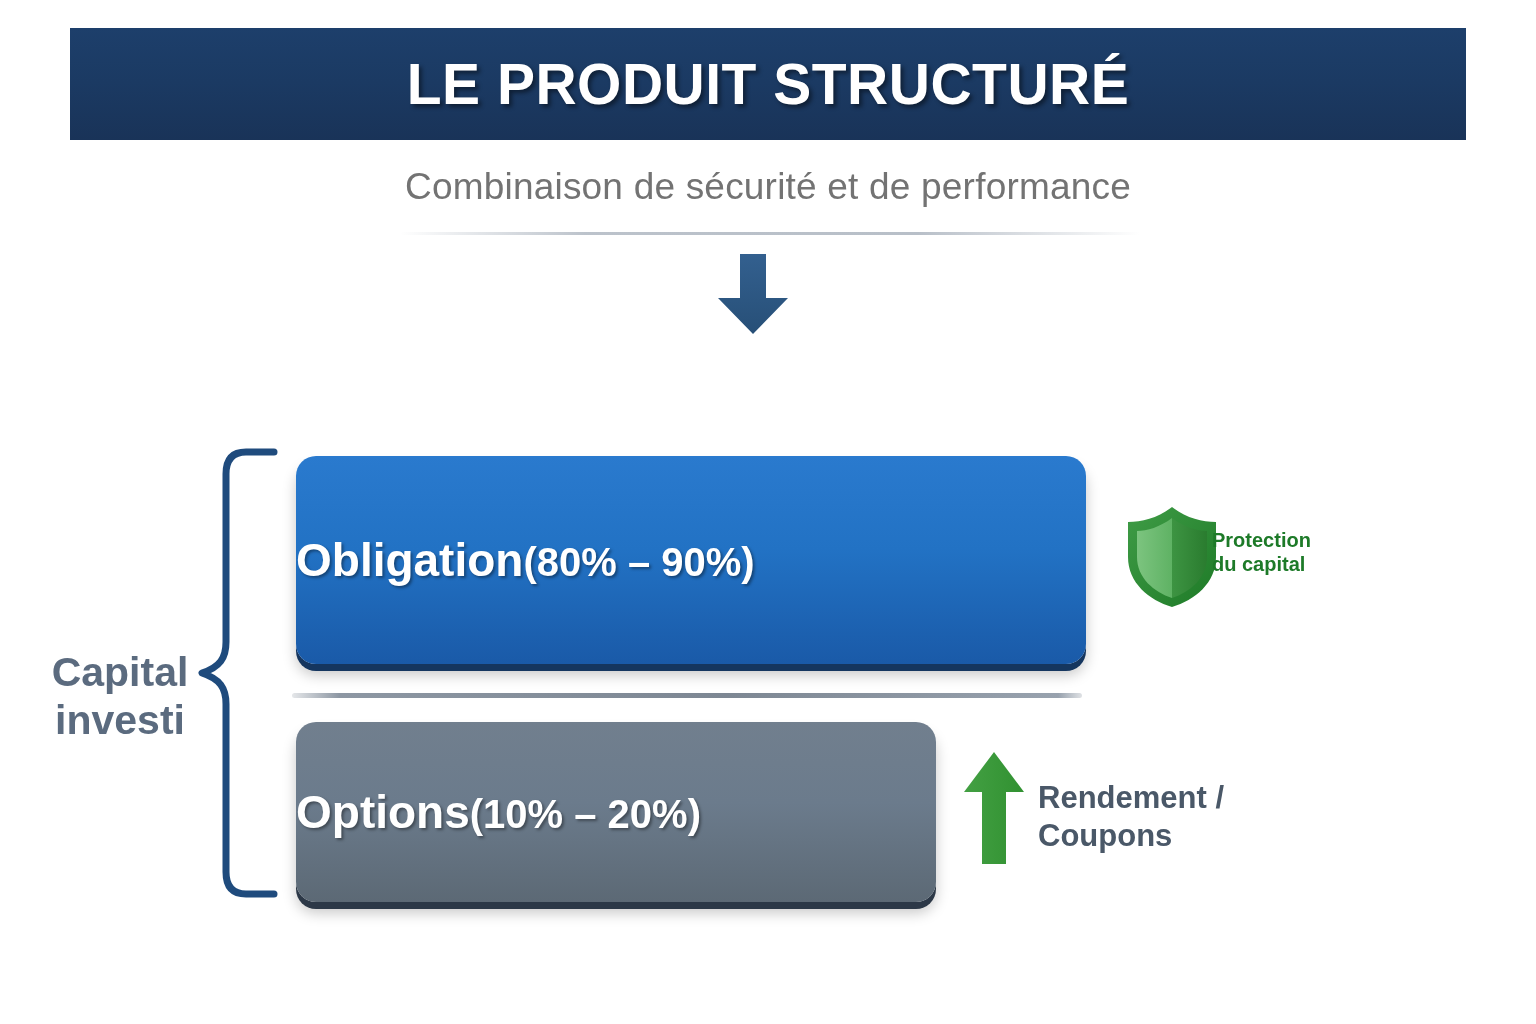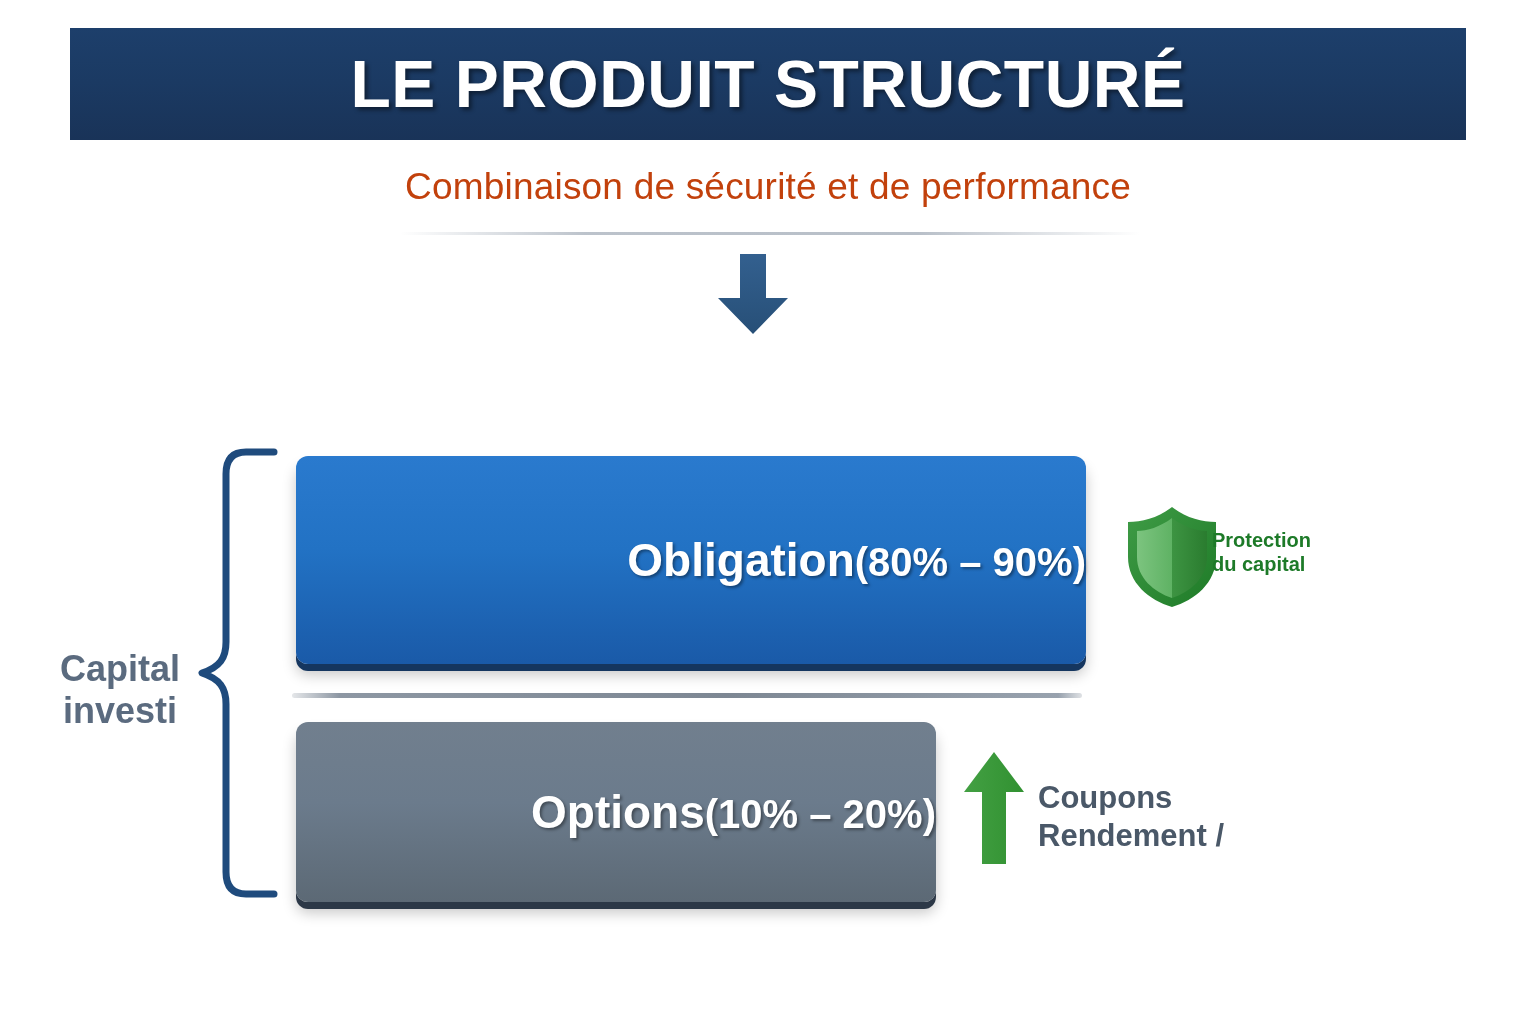--- a/index.html
+++ b/index.html
@@ -32,34 +32,34 @@
     background: linear-gradient(180deg, #1d3f6b 0%, #1b3a63 48%, #193358 100%);
     box-shadow: 0 0 0 1px rgba(255,255,255,0.25);
     display: flex;
     align-items: center;
     justify-content: center;
   }
   .title-text {
     color: #ffffff;
     font-family: "Liberation Sans", sans-serif;
     font-weight: bold;
-    font-size: 66px;
+    font-size: 57px;
     letter-spacing: 0.5px;
     text-shadow: 3px 3px 4px rgba(0,0,0,0.45);
     white-space: nowrap;
   }
 
   
   .subtitle {
     position: absolute;
     left: 0;
     top: 166px;
     width: 1536px;
     text-align: center;
-    color: #c2410c;
+    color: #737373;
     font-size: 37px;
     font-weight: 400;
     letter-spacing: 0.2px;
   }
   .subtitle-rule {
     position: absolute;
     left: 400px;
     top: 232px;
     width: 740px;
     height: 3px;
@@ -95,32 +95,32 @@
     width: 82px;
     height: 450px;
   }
   .capital-side-label {
     position: absolute;
     left: 40px;
     top: 648px;
     width: 160px;
     text-align: center;
     color: #5b6b7f;
-    font-size: 36px;
+    font-size: 41px;
     font-weight: 600;
     line-height: 1.18;
   }
 
   
   .box {
     position: absolute;
-    border-radius: 12px;
+    border-radius: 20px;
     display: flex;
     align-items: center;
-    justify-content: flex-end;
+    justify-content: flex-start;
     box-sizing: border-box;
   }
   .box-label {
     color: #ffffff;
     text-shadow: 2px 2px 3px rgba(0,0,0,0.38);
     white-space: nowrap;
     font-weight: bold;
   }
   .box-label .main  { font-size: 46px; }
   .box-label .range { font-size: 40px; }
@@ -274,17 +274,17 @@
         <linearGradient id="upGrad" x1="0" y1="0" x2="1" y2="0">
           <stop offset="0%" stop-color="#43a043"></stop>
           <stop offset="100%" stop-color="#319131"></stop>
         </linearGradient>
       </defs>
       <polygon points="32,0 62,40 44,40 44,112 20,112 20,40 2,40" fill="url(#upGrad)"></polygon>
     </svg>
   </div>
 
   <div class="rendement-text">
+    <div>Rendement /</div>
     <div>Coupons</div>
-    <div>Rendement /</div>
   </div>
 
 </div>
 
 </body></html>

